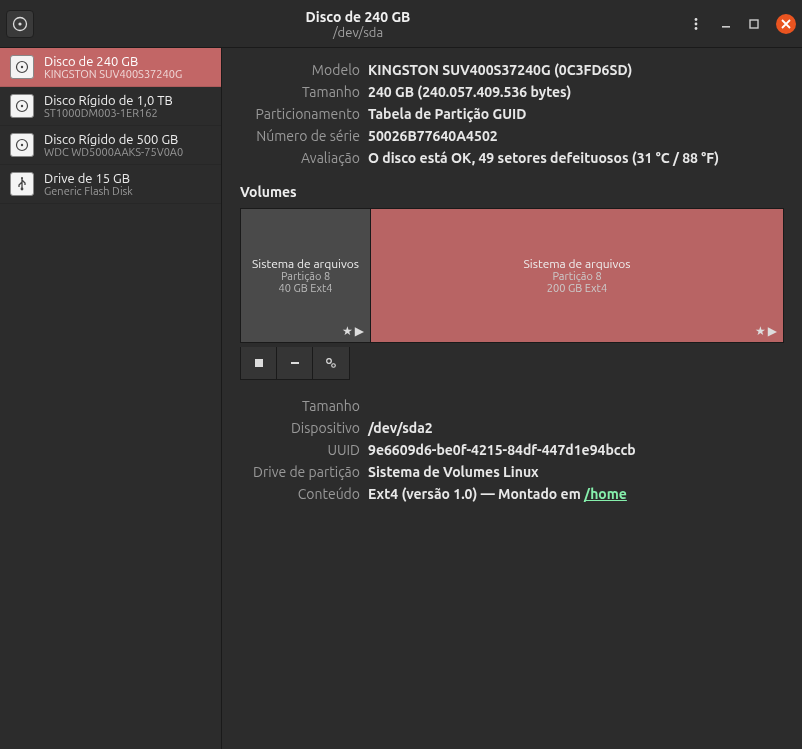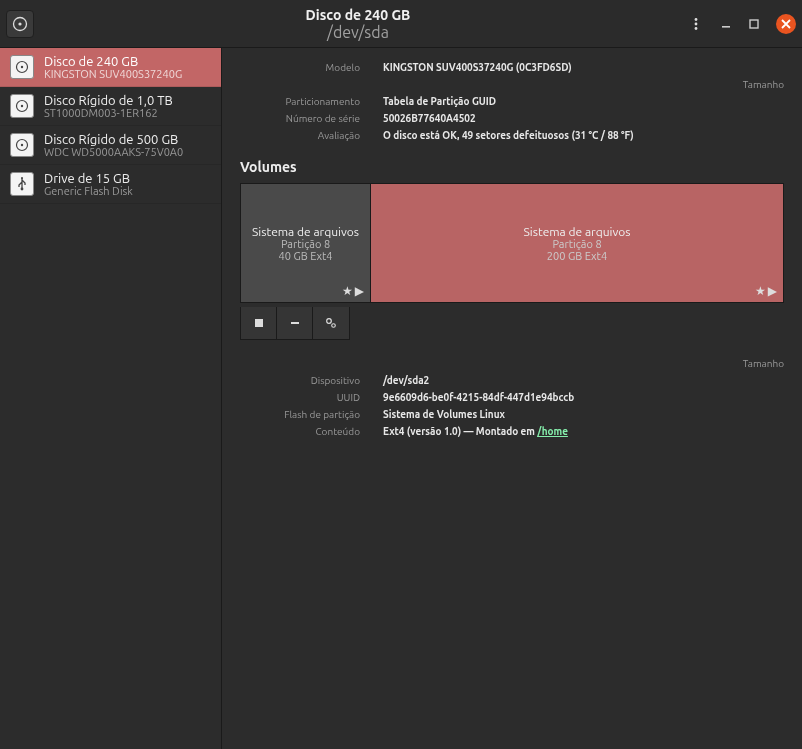--- a/index.html
+++ b/index.html
@@ -18,21 +18,21 @@
     height: 48px;
     background: #2b2b2b;
     border-bottom: 1px solid #1a1a1a;
     display: flex;
     align-items: center;
     padding: 0 6px;
   }
   .hb-left, .hb-right { display: flex; align-items: center; gap: 4px; }
   .hb-center { flex: 1; text-align: center; }
   .hb-title { font-weight: 600; font-size: 14px; color: #f0f0f0; }
-  .hb-subtitle { font-size: 16px; color: #a0a0a0; }
+  .hb-subtitle { font-size: 13px; color: #a0a0a0; }
   .hb-btn {
     width: 28px; height: 28px;
     border-radius: 4px;
     display: flex; align-items: center; justify-content: center;
     cursor: pointer;
     color: #ddd;
   }
   .hb-btn.square { background: #3a3a3a; border: 1px solid #1f1f1f; }
   .close-btn {
     width: 20px; height: 20px; border-radius: 50%;
@@ -77,29 +77,29 @@
   .sb-title { font-size: 13px; color: #eee; white-space: nowrap; overflow: hidden; text-overflow: ellipsis; }
   .sb-item.selected .sb-title { color: #fff; }
   .sb-sub { font-size: 11px; color: #999; white-space: nowrap; overflow: hidden; text-overflow: ellipsis; }
 
   .content {
     flex: 1;
     padding: 14px 18px;
     overflow-y: auto;
   }
 
-  .info-row { display: flex; gap: 23px; margin-bottom: 6px; font-size: 10px; justify-content: flex-end; }
+  .info-row { display: flex; gap: 8px; margin-bottom: 6px; font-size: 14px; }
   .info-label { width: 120px; text-align: right; color: #999; }
   .info-value { flex: 1; color: #e8e8e8; font-weight: bold; }
 
   .section-title { font-weight: 600; color: #eee; margin: 18px 0 8px 0; font-size: 14px; }
 
   .volumes-bar {
     display: flex;
-    height: 120px;
+    height: 135px;
     border: 1px solid #1a1a1a;
     background: #b91c1c;
     margin-bottom: 4px;
   }
   .vol {
     position: relative;
     display: flex; flex-direction: column;
     align-items: center; justify-content: center;
     font-size: 12px;
     color: #eee;
@@ -245,20 +245,21 @@
   </div>
 
   <div class="content">
 
     <div class="info-row">
       <div class="info-label">Modelo</div>
       <div class="info-value">KINGSTON SUV400S37240G (0C3FD6SD)</div>
     </div>
     <div class="info-row">
       <div class="info-label">Tamanho</div>
+      <div class="info-value">240 GB (240.057.409.536 bytes)</div>
     </div>
     <div class="info-row">
       <div class="info-label">Particionamento</div>
       <div class="info-value">Tabela de Partição GUID</div>
     </div>
     <div class="info-row">
       <div class="info-label">Número de série</div>
       <div class="info-value">50026B77640A4502</div>
     </div>
     <div class="info-row">
@@ -314,21 +315,21 @@
       </div>
       <div class="info-row">
         <div class="info-label">Dispositivo</div>
         <div class="info-value">/dev/sda2</div>
       </div>
       <div class="info-row">
         <div class="info-label">UUID</div>
         <div class="info-value">9e6609d6-be0f-4215-84df-447d1e94bccb</div>
       </div>
       <div class="info-row">
-        <div class="info-label">Flash de partição</div>
+        <div class="info-label">Drive de partição</div>
         <div class="info-value">Sistema de Volumes Linux</div>
       </div>
       <div class="info-row">
         <div class="info-label">Conteúdo</div>
         <div class="info-value">
           <span>Ext4 (versão 1.0) — Montado em </span><a href="#" class="mount">/home</a>
         </div>
       </div>
     </div>
 

